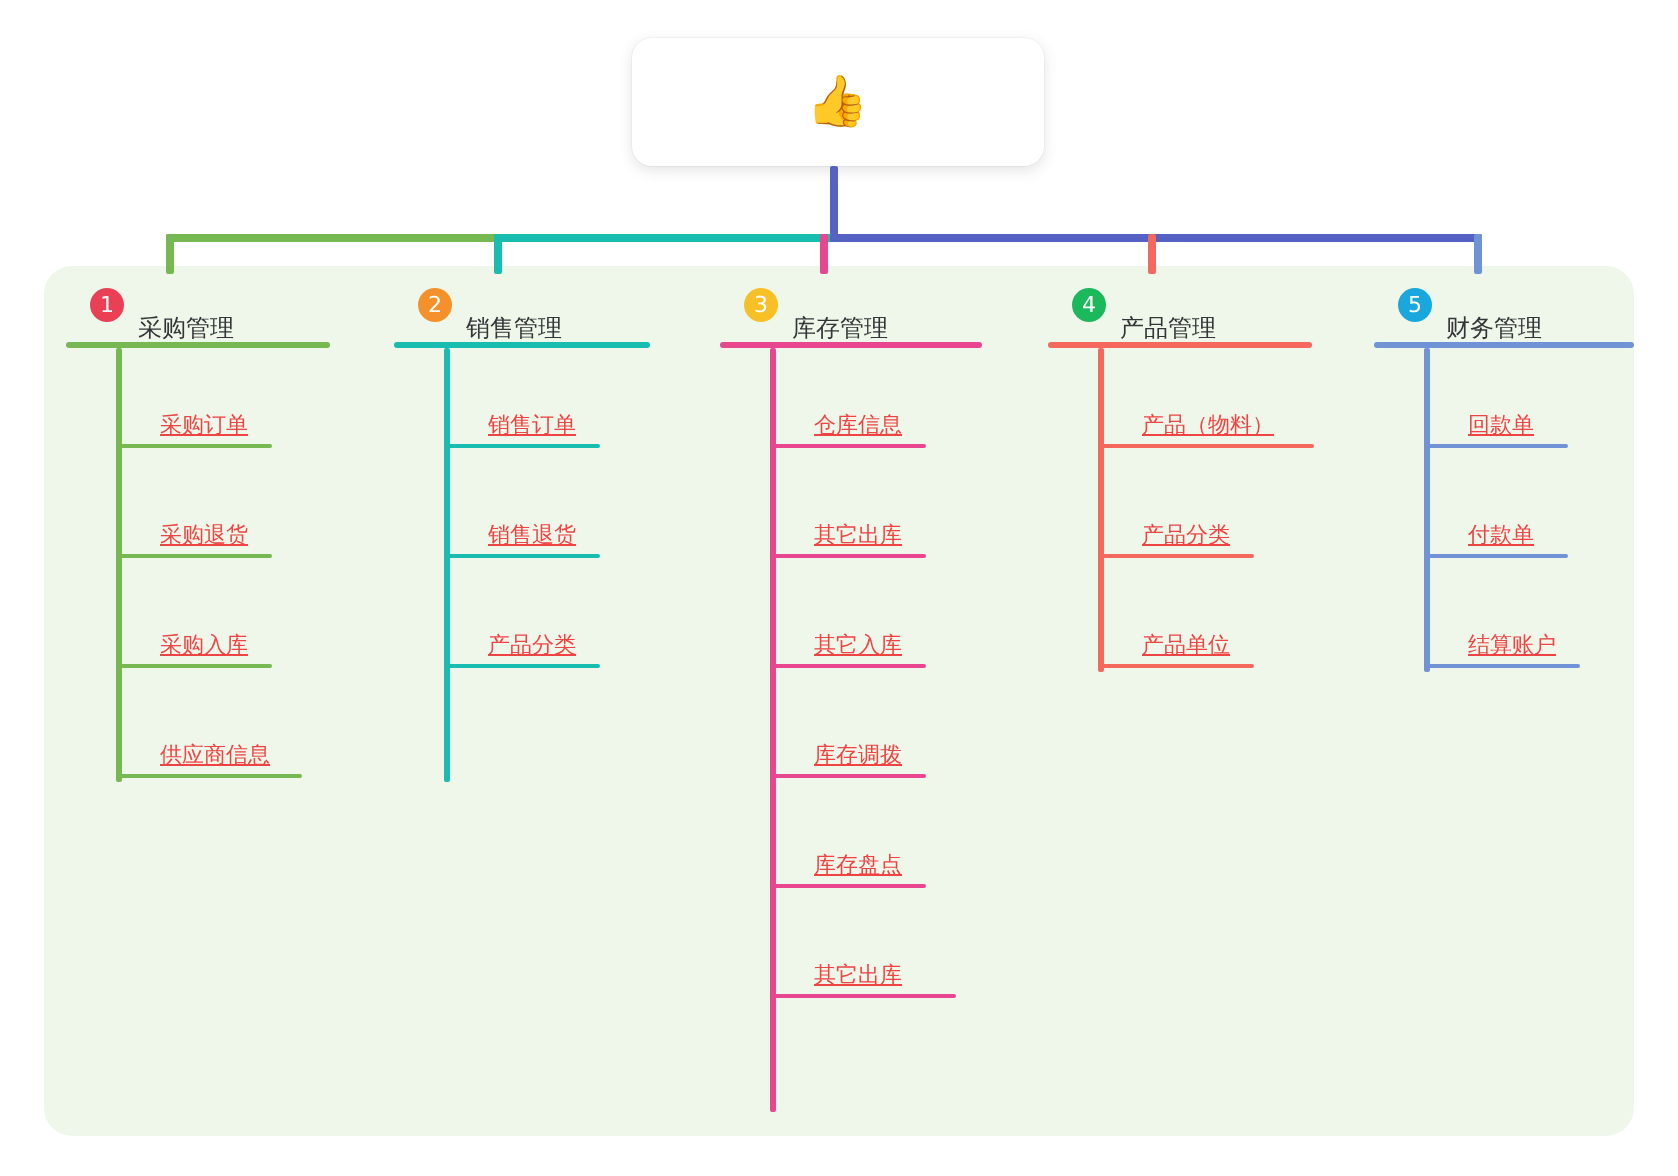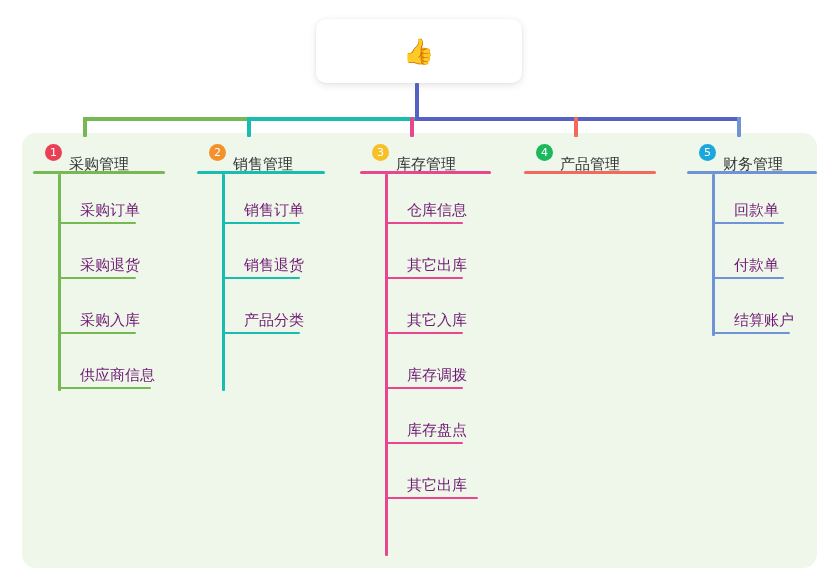--- a/index.html
+++ b/index.html
@@ -36,30 +36,30 @@
   }
 
   
   .col{position:absolute;top:139px;}
   .col-head{display:flex;align-items:center;gap:7px;height:26px;padding-left:12px;}
   .badge{
     width:17px;height:17px;border-radius:50%;
     color:#fff;font-size:11px;line-height:17px;text-align:center;
     flex:none;font-family:"DejaVu Sans",sans-serif;
   }
-  .col-name{font-size:15px;color:#333538;white-space:nowrap;margin-top:24px;}
+  .col-name{font-size:12px;color:#333538;white-space:nowrap;margin-top:24px;}
   .head-rule{height:3px;border-radius:2px;margin-top:6px;}
 
   
   .branch{position:relative;margin-left:25px;padding-left:0;}
   .spine{position:absolute;left:0;top:0;width:2.5px;border-radius:1px;}
   .leaf{position:relative;height:55px;}
   .leaf-text{
     position:absolute;left:22px;bottom:9px;
-    font-size:15px;color:#701a75;white-space:nowrap;
+    font-size:11px;color:#ef4444;white-space:nowrap;text-decoration:underline;
   }
   .leaf-rule{position:absolute;left:0;bottom:5px;height:2px;border-radius:1px;}
 </style>
 </head>
 <body>
 
 <div id="stage">
 
   <div class="panel"></div>
 
@@ -161,20 +161,35 @@
             <div class="leaf-rule" style="background: rgb(232, 70, 143); width: 93px;"></div>
           </div>
         </div>
       </div>
       <div class="col" style="left: 524px;">
         <div class="col-head">
           <span class="badge" style="background: rgb(28, 184, 92);">4</span>
           <span class="col-name">产品管理</span>
         </div>
         <div class="head-rule" style="background: rgb(244, 104, 94); width: 132px;"></div>
+        <div class="branch">
+          <div class="spine" style="background: rgb(244, 104, 94); height: 162px;"></div>
+          <div class="leaf">
+            <span class="leaf-text">产品（物料）</span>
+            <div class="leaf-rule" style="background: rgb(244, 104, 94); width: 108px;"></div>
+          </div>
+          <div class="leaf">
+            <span class="leaf-text">产品分类</span>
+            <div class="leaf-rule" style="background: rgb(244, 104, 94); width: 78px;"></div>
+          </div>
+          <div class="leaf">
+            <span class="leaf-text">产品单位</span>
+            <div class="leaf-rule" style="background: rgb(244, 104, 94); width: 78px;"></div>
+          </div>
+        </div>
       </div>
       <div class="col" style="left: 687px;">
         <div class="col-head">
           <span class="badge" style="background: rgb(25, 167, 221);">5</span>
           <span class="col-name">财务管理</span>
         </div>
         <div class="head-rule" style="background: rgb(111, 147, 214); width: 130px;"></div>
         <div class="branch">
           <div class="spine" style="background: rgb(111, 147, 214); height: 162px;"></div>
           <div class="leaf">

